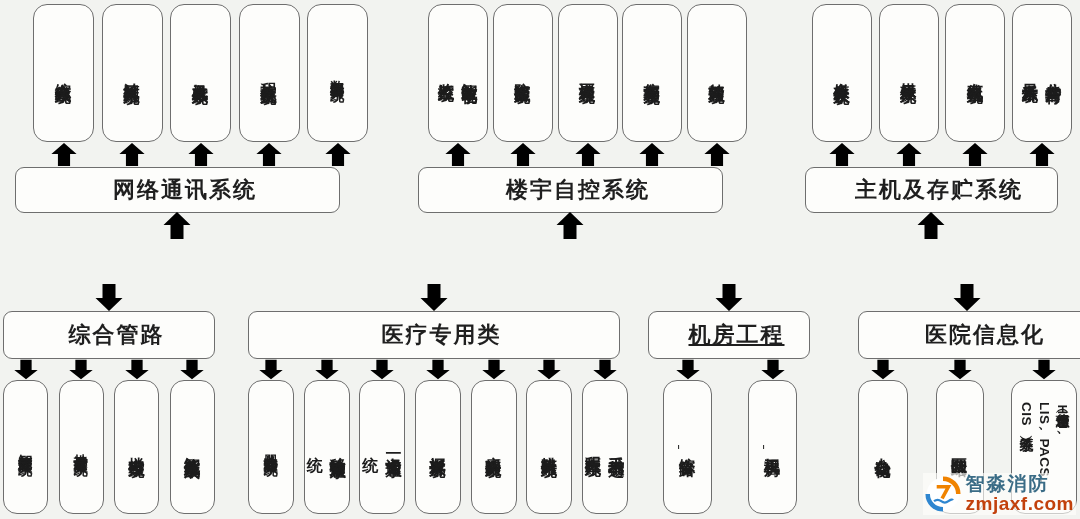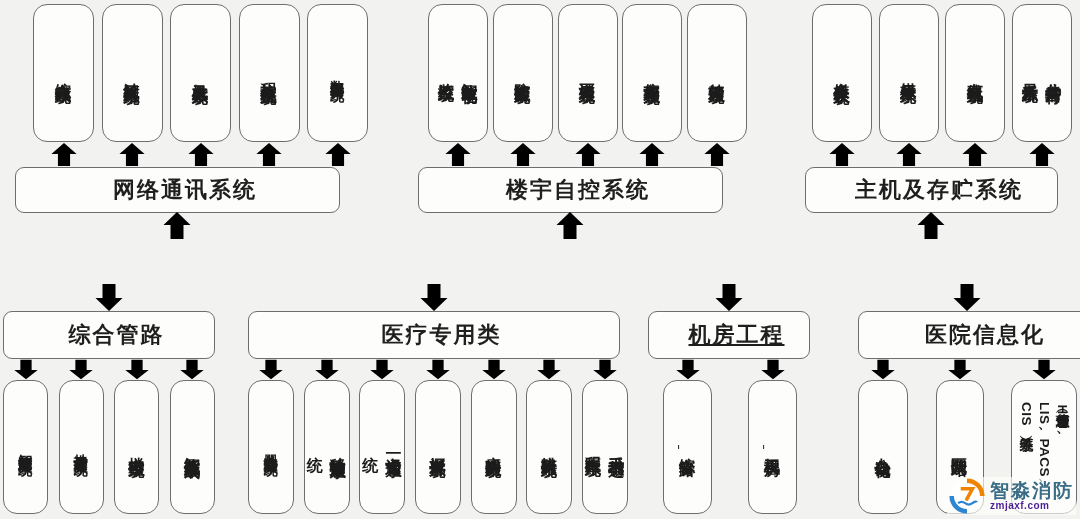--- a/index.html
+++ b/index.html
@@ -99,21 +99,21 @@
   .watermark{
     position:absolute;right:4px;bottom:4px;
     display:flex;align-items:center;gap:5px;
     z-index:5;
     background:rgba(253,253,251,0.65);
     padding:1px 2px;
     justify-content:flex-end;
   }
   .wlogo{width:36px;height:36px;}
   .wbrand{font-size:19px;font-weight:bold;color:#3a6c86;letter-spacing:2px;line-height:1.05;}
-  .wurl{font-size:10px;font-weight:bold;color:#4c1d95;letter-spacing:0.5px;line-height:1.05;}
+  .wurl{font-size:19px;font-weight:bold;color:#c2410c;letter-spacing:0.5px;line-height:1.05;}
 </style>
 </head>
 <body>
 
 <svg width="0" height="0" style="position:absolute" aria-hidden="true">
   <defs>
     <symbol id="arr-up" viewBox="0 0 30 28" preserveAspectRatio="none">
       <polygon points="15,1 28.5,13.5 21.5,13.5 21.5,27 8.5,27 8.5,13.5 1.5,13.5"></polygon>
     </symbol>
     <symbol id="arr-dn" viewBox="0 0 30 28" preserveAspectRatio="none">

